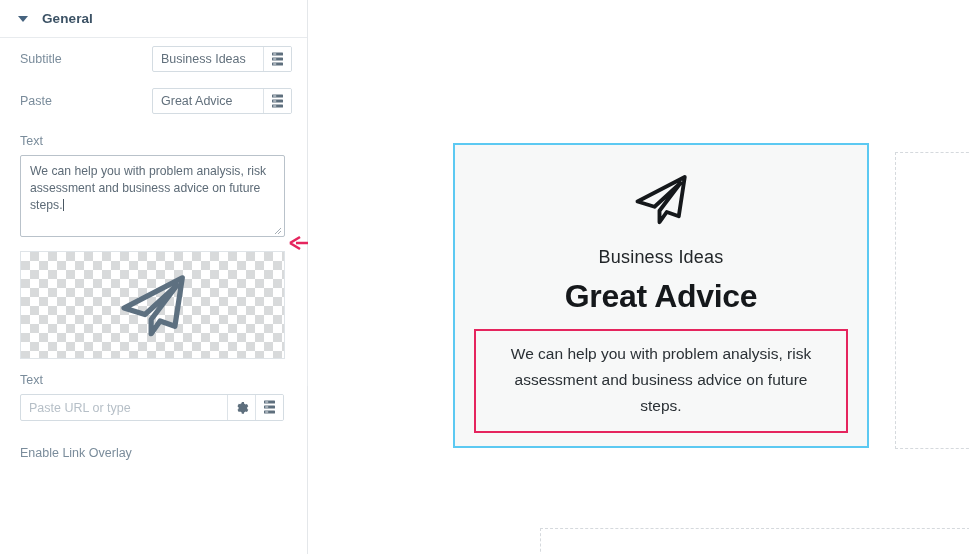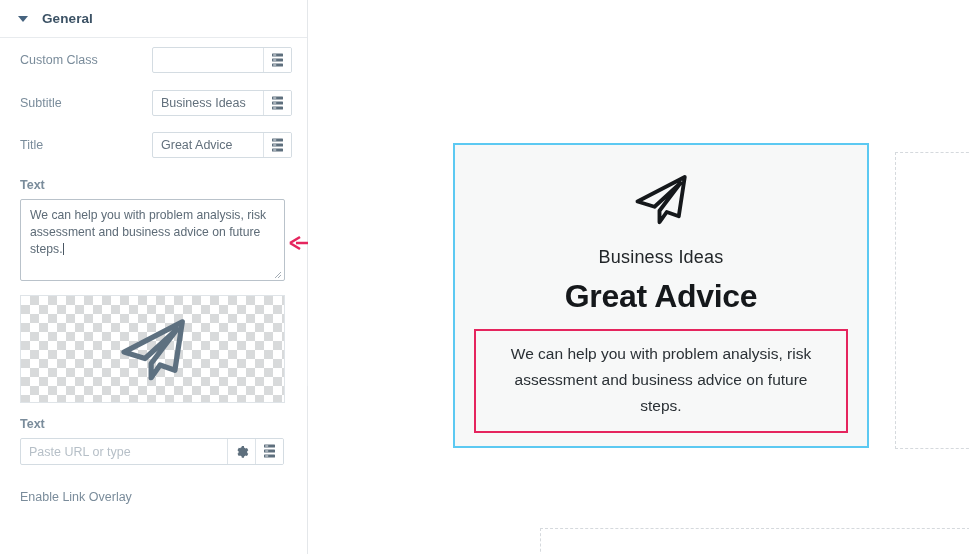--- a/index.html
+++ b/index.html
@@ -101,21 +101,20 @@
   
   .stack-icon { display: block; }
   .gear-icon { display: block; }
 
   
   .block-field { padding: 0 20px; }
   .block-label {
     font-size: 12.5px;
     color: #7a8c9b;
     margin-bottom: 7px;
-    font-weight: bold;
   }
   .textarea-box {
     position: relative;
     width: 265px;
     height: 82px;
     border: 1px solid #b9c2ca;
     border-radius: 2px;
     background: #fff;
     padding: 7px 9px;
     font-size: 12.2px;
@@ -271,38 +270,20 @@
 
   <div class="settings-panel">
 
     <div class="panel-header">
       <span class="caret-down"></span>
       <span class="panel-header-title">General</span>
     </div>
 
     <div class="panel-body">
 
-      <div class="field-row" style="height:44px;">
-        <span class="field-label">Custom Class</span>
-        <div class="field-control">
-          <div class="input-group">
-            <input class="text-input" type="text" value="" style="">
-            <div class="addon-btn">
-              <svg class="stack-icon" width="13" height="15" viewBox="0 0 13 15" aria-hidden="true">
-                <rect x="1" y="0.5" width="11" height="3" rx="0.6" fill="#5e6f7d"></rect>
-                <rect x="1" y="5.5" width="11" height="3" rx="0.6" fill="#5e6f7d"></rect>
-                <rect x="1" y="10.5" width="11" height="3" rx="0.6" fill="#5e6f7d"></rect>
-                <rect x="2.2" y="1.5" width="3" height="1" fill="#e9eef2"></rect>
-                <rect x="2.2" y="6.5" width="3" height="1" fill="#e9eef2"></rect>
-                <rect x="2.2" y="11.5" width="3" height="1" fill="#e9eef2"></rect>
-              </svg>
-            </div>
-          </div>
-        </div>
-      </div>
 
       <div class="field-row" style="height:42px;">
         <span class="field-label">Subtitle</span>
         <div class="field-control">
           <div class="input-group">
             <input class="text-input" type="text" value="Business Ideas" style="">
             <div class="addon-btn">
               <svg class="stack-icon" width="13" height="15" viewBox="0 0 13 15" aria-hidden="true">
                 <rect x="1" y="0.5" width="11" height="3" rx="0.6" fill="#5e6f7d"></rect>
                 <rect x="1" y="5.5" width="11" height="3" rx="0.6" fill="#5e6f7d"></rect>
@@ -310,21 +291,21 @@
                 <rect x="2.2" y="1.5" width="3" height="1" fill="#e9eef2"></rect>
                 <rect x="2.2" y="6.5" width="3" height="1" fill="#e9eef2"></rect>
                 <rect x="2.2" y="11.5" width="3" height="1" fill="#e9eef2"></rect>
               </svg>
             </div>
           </div>
         </div>
       </div>
 
       <div class="field-row" style="height:42px;">
-        <span class="field-label">Title</span>
+        <span class="field-label">Paste</span>
         <div class="field-control">
           <div class="input-group">
             <input class="text-input" type="text" value="Great Advice" style="">
             <div class="addon-btn">
               <svg class="stack-icon" width="13" height="15" viewBox="0 0 13 15" aria-hidden="true">
                 <rect x="1" y="0.5" width="11" height="3" rx="0.6" fill="#5e6f7d"></rect>
                 <rect x="1" y="5.5" width="11" height="3" rx="0.6" fill="#5e6f7d"></rect>
                 <rect x="1" y="10.5" width="11" height="3" rx="0.6" fill="#5e6f7d"></rect>
                 <rect x="2.2" y="1.5" width="3" height="1" fill="#e9eef2"></rect>
                 <rect x="2.2" y="6.5" width="3" height="1" fill="#e9eef2"></rect>

